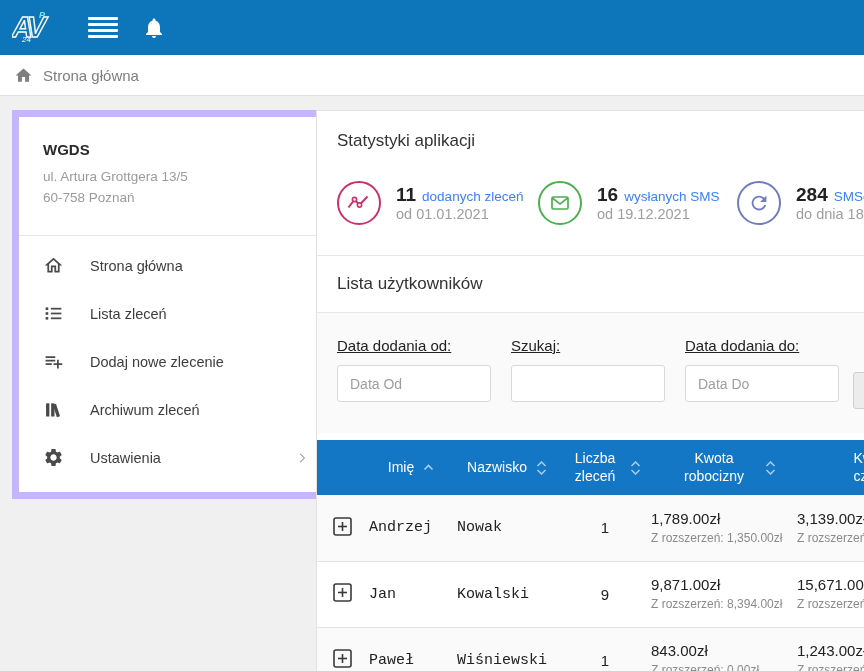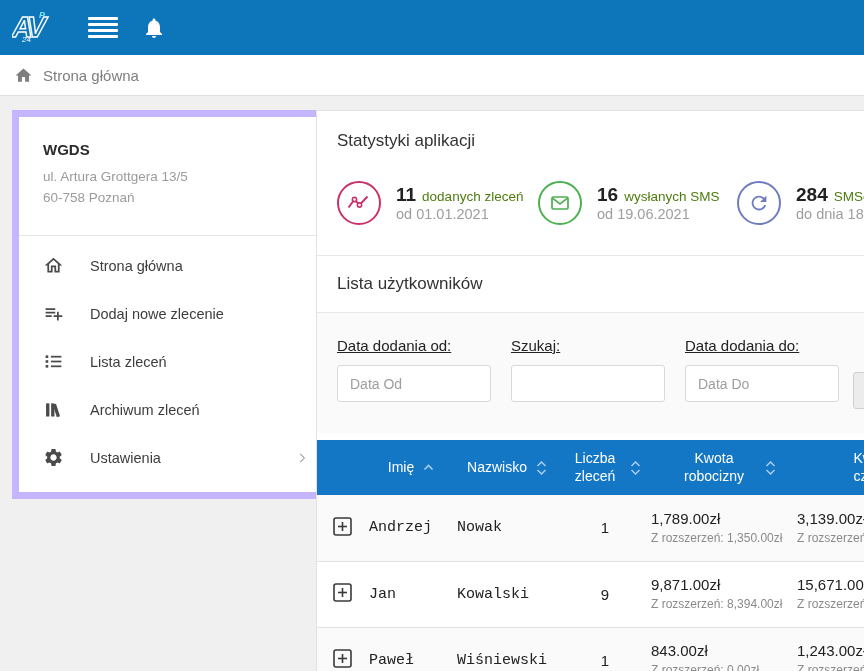--- a/index.html
+++ b/index.html
@@ -45,21 +45,21 @@
     background:#fff; border:1px solid #e2e2e2; border-right:none;
   }
   .section-h { font-size:17px; color:#333; padding:20px 20px 0 20px; }
   .stats-row { display:flex; align-items:center; margin:22px 0 0 19px; height:60px; }
   .stat { display:flex; align-items:center; }
   .stat-1 { width:201px; } .stat-2 { width:199px; }
   .stat-ic { width:46px; height:46px; flex:0 0 46px; }
   .stat-txt { margin-left:14px; }
   .stat-line1 { display:flex; align-items:baseline; white-space:nowrap; }
   .stat-num { font-size:19px; font-weight:bold; color:#222; }
-  .stat-label { font-size:13.5px; color:#4d7c0f; margin-left:6px; }
+  .stat-label { font-size:13.5px; color:#3b82f6; margin-left:6px; }
   .stat-date { font-size:14.5px; color:#9e9e9e; white-space:nowrap; }
   .divider { border-top:1px solid #e8e8e8; margin-top:22px; }
   .divider2 { border-top:1px solid #e8e8e8; margin-top:18px; }
   
   .filters {
     background:#fafafa; margin-top:0; padding:24px 20px 31px 20px;
     display:flex; position:relative; margin-bottom:7px;
   }
   .fgroup { width:154px; margin-right:20px; }
   .fgroup label { display:block; font-size:15px; color:#222; margin-bottom:11px;text-decoration:underline; }
@@ -136,41 +136,41 @@
 
     <div class="menu-item">
       <svg class="mi-ic" viewBox="0 0 24 24">
         <path fill="#4a4a4a" d="M12 5.69l5 4.5V18h-2v-6H9v6H7v-7.81l5-4.5M12 3L2 12h3v8h6v-6h2v6h6v-8h3L12 3z"></path>
       </svg>
       <span class="mi-label">Strona główna</span>
     </div>
 
     <div class="menu-item">
       <svg class="mi-ic" viewBox="0 0 24 24">
-        <path fill="#4a4a4a" d="M14 10H3v2h11v-2zm0-4H3v2h11V6zm4 8v-4h-2v4h-4v2h4v4h2v-4h4v-2h-4zM3 16h7v-2H3v2z"></path>
-      </svg>
-      <span class="mi-label">Dodaj nowe zlecenie</span>
-    </div>
-
-    <div class="menu-item">
-      <svg class="mi-ic" viewBox="0 0 24 24">
         <g fill="#4a4a4a">
           <rect x="3" y="5" width="3" height="3"></rect>
             <rect x="9" y="5.5" width="12" height="2"></rect>
           <rect x="3" y="10.5" width="3" height="3"></rect>
             <rect x="9" y="11" width="12" height="2"></rect>
           <rect x="3" y="16" width="3" height="3"></rect>
             <rect x="9" y="16.5" width="12" height="2"></rect>
         </g>
       </svg>
       <span class="mi-label">Lista zleceń</span>
     </div>
 
     <div class="menu-item">
       <svg class="mi-ic" viewBox="0 0 24 24">
+        <path fill="#4a4a4a" d="M14 10H3v2h11v-2zm0-4H3v2h11V6zm4 8v-4h-2v4h-4v2h4v4h2v-4h4v-2h-4zM3 16h7v-2H3v2z"></path>
+      </svg>
+      <span class="mi-label">Dodaj nowe zlecenie</span>
+    </div>
+
+    <div class="menu-item">
+      <svg class="mi-ic" viewBox="0 0 24 24">
         <g fill="#4a4a4a">
           <rect x="3.5" y="5" width="3.8" height="15"></rect>
           <rect x="9.3" y="5" width="3.8" height="15"></rect>
           <rect x="13.4" y="5.6" width="3.8" height="15" transform="rotate(-18 15.3 13)"></rect>
         </g>
       </svg>
       <span class="mi-label">Archiwum zleceń</span>
     </div>
 
     <div class="menu-item">
@@ -212,21 +212,21 @@
       <svg class="stat-ic" viewBox="0 0 46 46">
         <circle cx="23" cy="23" r="21" fill="none" stroke="#4caf50" stroke-width="2"></circle>
         <rect x="15" y="17" width="16" height="12" rx="1.2" fill="none" stroke="#4caf50" stroke-width="1.7"></rect>
         <path d="M15.5 18.2 L23 24 L30.5 18.2" fill="none" stroke="#4caf50" stroke-width="1.7"></path>
       </svg>
       <div class="stat-txt">
         <div class="stat-line1">
           <span class="stat-num">16</span>
           <span class="stat-label">wysłanych SMS</span>
         </div>
-        <div class="stat-date">od 19.06.2021</div>
+        <div class="stat-date">od 19.12.2021</div>
       </div>
     </div>
 
     <div class="stat">
       <svg class="stat-ic" viewBox="0 0 46 46">
         <circle cx="23" cy="23" r="21" fill="none" stroke="#707cc0" stroke-width="2"></circle>
         <g transform="translate(12,12)">
           <path transform="scale(0.92)" fill="#707cc0" d="M17.65 6.35C16.2 4.9 14.21 4 12 4c-4.42 0-7.99 3.58-8 8s3.57 8 7.99 8c3.73 0 6.84-2.55 7.73-6h-2.08c-.82 2.33-3.04 4-5.65 4-3.31 0-6-2.69-6-6s2.69-6 6-6c1.66 0 3.14.69 4.22 1.78L13 11h7V4l-2.35 2.35z"></path>
         </g>
       </svg>

